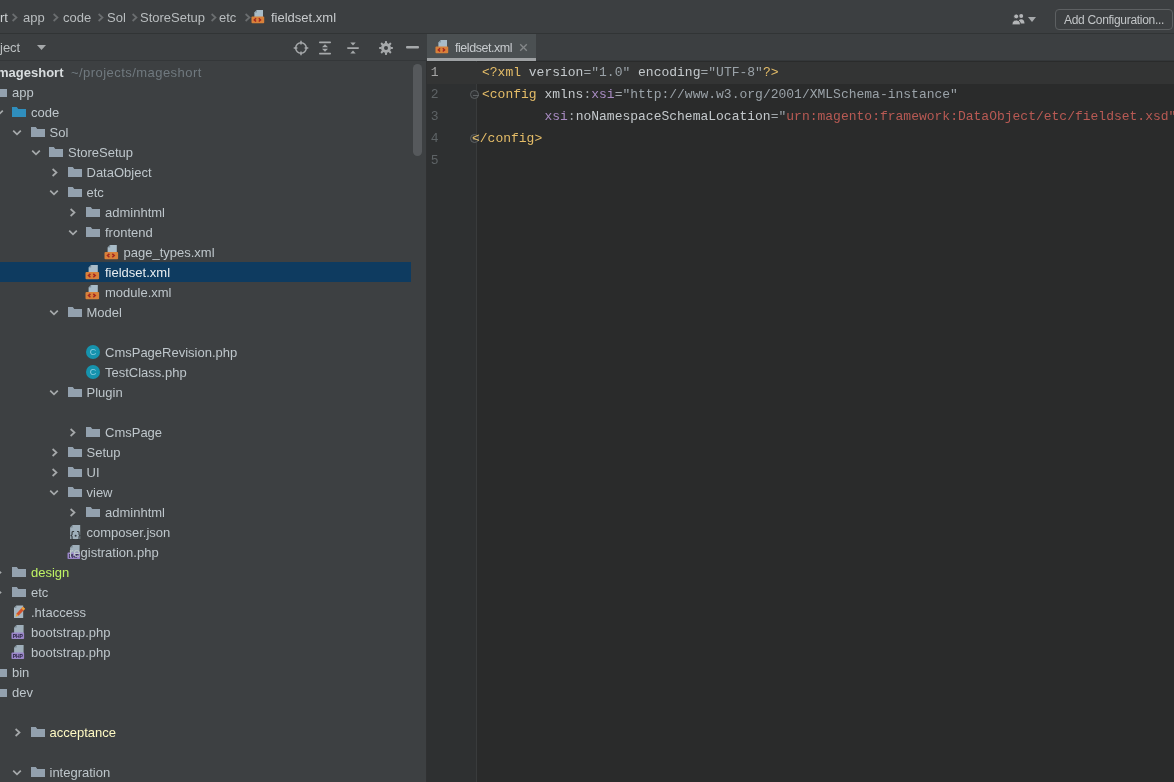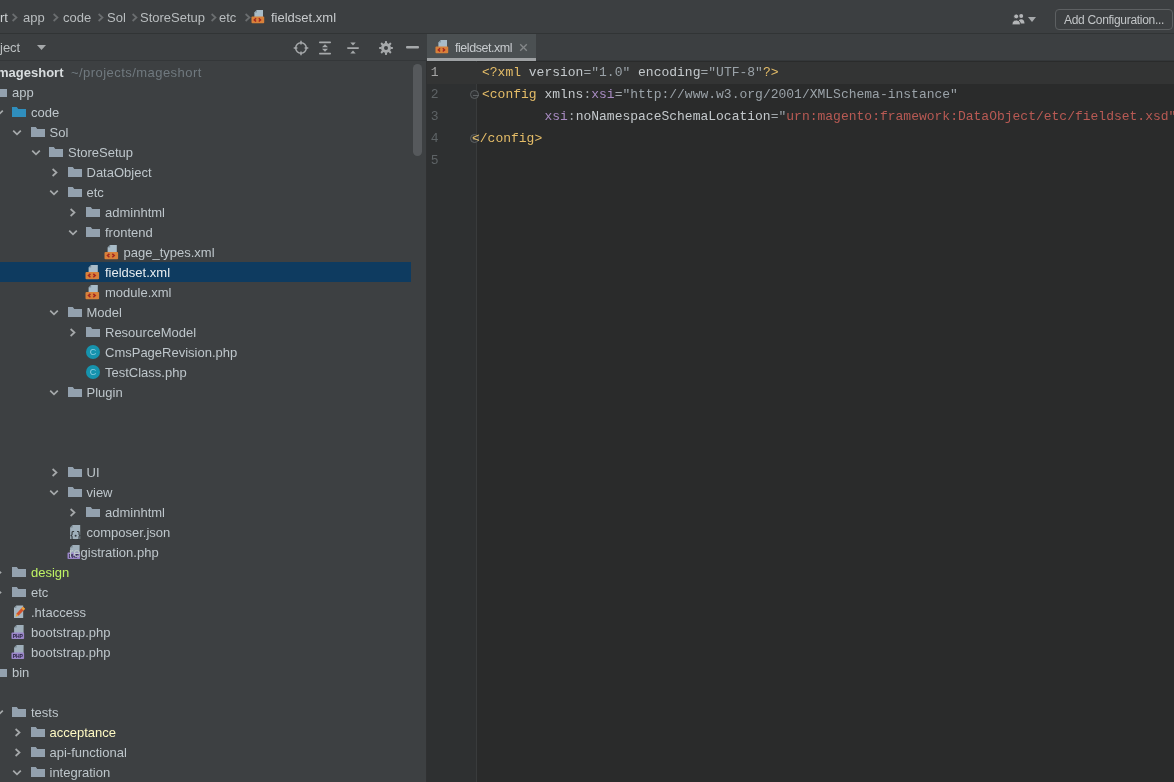--- a/index.html
+++ b/index.html
@@ -294,33 +294,20 @@
         <svg width="16" height="16" viewBox="0 0 16 16">
           <path fill="#a9bcc8" d="M6.2 1h6.6v8H3.6V3.6z"></path>
           <path fill="#7e919e" d="M6.2 1L3.6 3.6h2.6z"></path>
           <rect x="0.5" y="8" width="13.6" height="7.2" rx="1" fill="#d8813a"></rect>
           <path d="M5.4 9.9L3.5 11.6l1.9 1.7" stroke="#a3261f" stroke-width="1.5" fill="none"></path>
           <path d="M8.3 9.9l1.9 1.7-1.9 1.7" stroke="#a3261f" stroke-width="1.5" fill="none"></path>
         </svg>
       </span>
       <span class="lbl" style="left:105px;color:#bec6cb">module.xml</span>
     </div>
-<div class="row" style="top:261px">
-      <span class="chv" style="left:68px">
-        <svg width="9" height="9" viewBox="0 0 9 9" style="display:block">
-          <path d="M2.6 1l3.9 3.5-3.9 3.5" stroke="#a6a9ab" stroke-width="1.7" fill="none"></path>
-        </svg>
-      </span>
-      <span class="ico" style="left:85px">
-        <svg width="16" height="16" viewBox="0 0 16 16">
-          <path fill="#93a1ae" d="M1 13V3h4.8l1.5 1.9H15V13z"></path>
-        </svg>
-      </span>
-      <span class="lbl" style="left:105px;color:#bec6cb">ResourceModel</span>
-    </div>
 <div class="row" style="top:281px">
       <span class="ico" style="left:85px">
         <svg width="16" height="16" viewBox="0 0 16 16">
           <circle cx="8" cy="8" r="7" fill="#1693ad"></circle>
           <text x="8" y="11.2" font-size="9" text-anchor="middle" fill="#8fcde0" font-family="Liberation Sans, sans-serif">C</text>
         </svg>
       </span>
       <span class="lbl" style="left:105px;color:#bec6cb">CmsPageRevision.php</span>
     </div>
 <div class="row" style="top:301px">
@@ -337,20 +324,46 @@
         <svg width="10" height="9" viewBox="0 0 10 9" style="display:block">
           <path d="M1.2 2.6l3.8 3.8 3.8-3.8" stroke="#a6a9ab" stroke-width="1.7" fill="none"></path>
         </svg>
       </span>
       <span class="ico" style="left:66.5px">
         <svg width="16" height="16" viewBox="0 0 16 16">
           <path fill="#93a1ae" d="M1 13V3h4.8l1.5 1.9H15V13z"></path>
         </svg>
       </span>
       <span class="lbl" style="left:86.5px;color:#bec6cb">Plugin</span>
+    </div>
+<div class="row" style="top:361px">
+      <span class="chv" style="left:68px">
+        <svg width="9" height="9" viewBox="0 0 9 9" style="display:block">
+          <path d="M2.6 1l3.9 3.5-3.9 3.5" stroke="#a6a9ab" stroke-width="1.7" fill="none"></path>
+        </svg>
+      </span>
+      <span class="ico" style="left:85px">
+        <svg width="16" height="16" viewBox="0 0 16 16">
+          <path fill="#93a1ae" d="M1 13V3h4.8l1.5 1.9H15V13z"></path>
+        </svg>
+      </span>
+      <span class="lbl" style="left:105px;color:#bec6cb">CmsPage</span>
+    </div>
+<div class="row" style="top:381px">
+      <span class="chv" style="left:49.5px">
+        <svg width="9" height="9" viewBox="0 0 9 9" style="display:block">
+          <path d="M2.6 1l3.9 3.5-3.9 3.5" stroke="#a6a9ab" stroke-width="1.7" fill="none"></path>
+        </svg>
+      </span>
+      <span class="ico" style="left:66.5px">
+        <svg width="16" height="16" viewBox="0 0 16 16">
+          <path fill="#93a1ae" d="M1 13V3h4.8l1.5 1.9H15V13z"></path>
+        </svg>
+      </span>
+      <span class="lbl" style="left:86.5px;color:#bec6cb">Setup</span>
     </div>
 <div class="row" style="top:401px">
       <span class="chv" style="left:49.5px">
         <svg width="9" height="9" viewBox="0 0 9 9" style="display:block">
           <path d="M2.6 1l3.9 3.5-3.9 3.5" stroke="#a6a9ab" stroke-width="1.7" fill="none"></path>
         </svg>
       </span>
       <span class="ico" style="left:66.5px">
         <svg width="16" height="16" viewBox="0 0 16 16">
           <path fill="#93a1ae" d="M1 13V3h4.8l1.5 1.9H15V13z"></path>
@@ -470,58 +483,40 @@
       <span class="lbl" style="left:31px;color:#bec6cb">bootstrap.php</span>
     </div>
 <div class="row" style="top:601px">
       <span class="ico" style="left:-8px">
         <svg width="16" height="16" viewBox="0 0 16 16">
           <path fill="#93a1ae" d="M1 13V3h4.8l1.5 1.9H15V13z"></path>
         </svg>
       </span>
       <span class="lbl" style="left:12px;color:#bec6cb">bin</span>
     </div>
-<div class="row" style="top:641px">
-      <span class="chv" style="left:-6.5px">
-        <svg width="10" height="9" viewBox="0 0 10 9" style="display:block">
-          <path d="M1.2 2.6l3.8 3.8 3.8-3.8" stroke="#a6a9ab" stroke-width="1.7" fill="none"></path>
-        </svg>
-      </span>
-      <span class="ico" style="left:11px">
-        <svg width="16" height="16" viewBox="0 0 16 16">
-          <path fill="#93a1ae" d="M1 13V3h4.8l1.5 1.9H15V13z"></path>
-        </svg>
-      </span>
-      <span class="lbl" style="left:31px;color:#bec6cb">tests</span>
+<div class="row" style="top:621px">
+      <span class="ico" style="left:-8px">
+        <svg width="16" height="16" viewBox="0 0 16 16">
+          <path fill="#93a1ae" d="M1 13V3h4.8l1.5 1.9H15V13z"></path>
+        </svg>
+      </span>
+      <span class="lbl" style="left:12px;color:#bec6cb">dev</span>
     </div>
 <div class="row" style="top:661px">
       <span class="chv" style="left:12.5px">
         <svg width="9" height="9" viewBox="0 0 9 9" style="display:block">
           <path d="M2.6 1l3.9 3.5-3.9 3.5" stroke="#a6a9ab" stroke-width="1.7" fill="none"></path>
         </svg>
       </span>
       <span class="ico" style="left:29.5px">
         <svg width="16" height="16" viewBox="0 0 16 16">
           <path fill="#93a1ae" d="M1 13V3h4.8l1.5 1.9H15V13z"></path>
         </svg>
       </span>
       <span class="lbl" style="left:49.5px;color:#fef9c3">acceptance</span>
-    </div>
-<div class="row" style="top:681px">
-      <span class="chv" style="left:12.5px">
-        <svg width="9" height="9" viewBox="0 0 9 9" style="display:block">
-          <path d="M2.6 1l3.9 3.5-3.9 3.5" stroke="#a6a9ab" stroke-width="1.7" fill="none"></path>
-        </svg>
-      </span>
-      <span class="ico" style="left:29.5px">
-        <svg width="16" height="16" viewBox="0 0 16 16">
-          <path fill="#93a1ae" d="M1 13V3h4.8l1.5 1.9H15V13z"></path>
-        </svg>
-      </span>
-      <span class="lbl" style="left:49.5px;color:#bec6cb">api-functional</span>
     </div>
 <div class="row" style="top:701px">
       <span class="chv" style="left:12.0px">
         <svg width="10" height="9" viewBox="0 0 10 9" style="display:block">
           <path d="M1.2 2.6l3.8 3.8 3.8-3.8" stroke="#a6a9ab" stroke-width="1.7" fill="none"></path>
         </svg>
       </span>
       <span class="ico" style="left:29.5px">
         <svg width="16" height="16" viewBox="0 0 16 16">
           <path fill="#93a1ae" d="M1 13V3h4.8l1.5 1.9H15V13z"></path>

